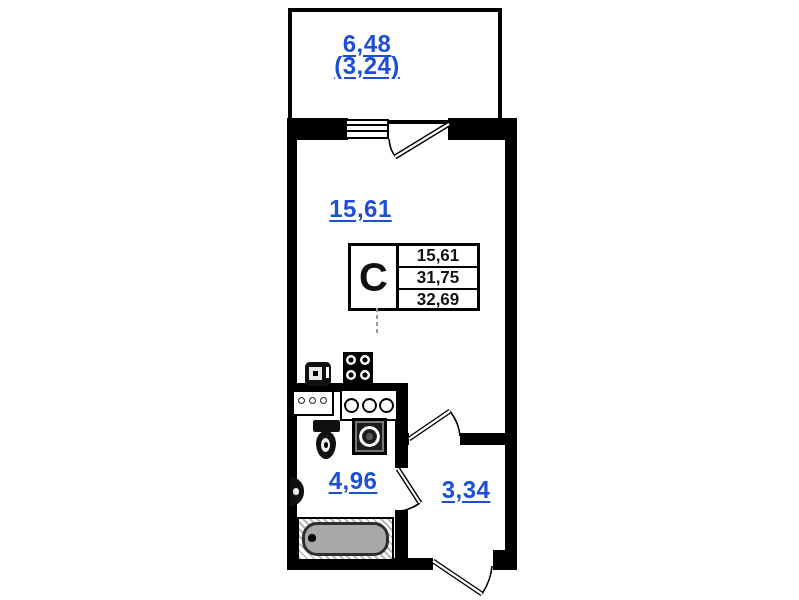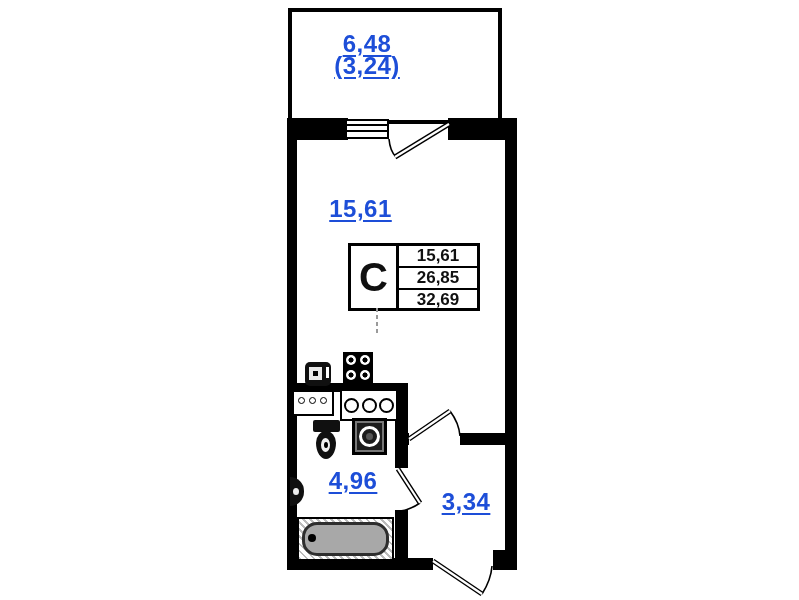--- a/index.html
+++ b/index.html
@@ -79,21 +79,21 @@
   <div class="window">
     <div class="bar" style="top:3px;"></div>
     <div class="bar" style="top:9px;"></div>
   </div>
 
   <div class="lbl" style="left:318px;top:195px;width:85px;">15,61</div>
   <div class="itable">
     <div class="itype">C</div>
     <div class="irows">
       <div class="irow">15,61</div>
-      <div class="irow">26,85</div>
+      <div class="irow">31,75</div>
       <div class="irow">32,69</div>
     </div>
   </div>
 
   <div class="stove">
     <span class="burner" style="left:3px;top:3px;"></span>
     <span class="burner" style="left:17px;top:3px;"></span>
     <span class="burner" style="left:3px;top:18px;"></span>
     <span class="burner" style="left:17px;top:18px;"></span>
   </div>
@@ -126,21 +126,21 @@
   </div>
   <div class="wsink">
       <i></i>
     </div>
   <div class="tub">
     <div class="bowl"></div>
     <div class="drain"></div>
   </div>
   <div class="lbl" style="left:322px;top:467px;width:62px;">4,96</div>
 
-  <div class="lbl" style="left:430px;top:488px;width:72px;">3,34</div>
+  <div class="lbl" style="left:430px;top:476px;width:72px;">3,34</div>
 
   <svg class="overlay" width="799" height="600" viewBox="0 0 799 600">
     <g>
       <path d="M389 139 Q390 151 396 157" fill="none" stroke="#000" stroke-width="1.6"></path>
       <line x1="395" y1="157" x2="449" y2="124" stroke="#000" stroke-width="5"></line>
       <line x1="395" y1="157" x2="449" y2="124" stroke="#fff" stroke-width="2.2"></line>
     </g>
     <g>
       <path d="M450 411 Q459 423 460 436" fill="none" stroke="#000" stroke-width="1.6"></path>
       <line x1="409" y1="439" x2="450" y2="411" stroke="#000" stroke-width="5"></line>

